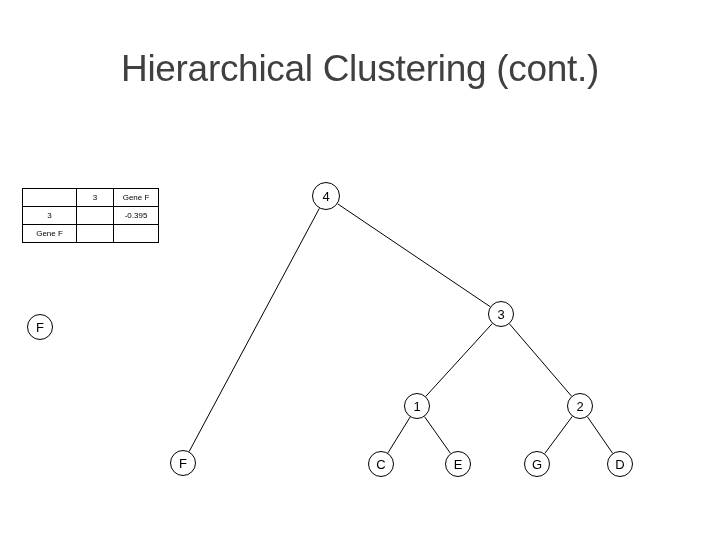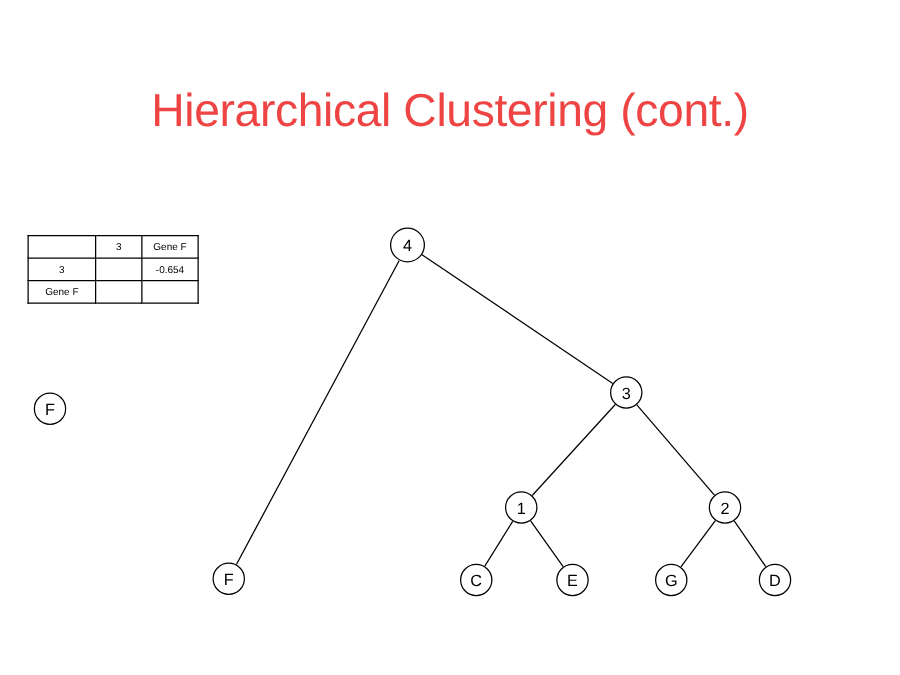--- a/index.html
+++ b/index.html
@@ -23,25 +23,24 @@
     background: #ffffff;
   }
   #slide-title {
     position: absolute;
     left: 0;
     top: 50px;
     width: 720px;
     text-align: center;
     font-size: 37px;
     font-weight: normal;
-    color: #ef4444;
+    color: #404040;
     letter-spacing: -0.3px;
     line-height: 1.05;
     white-space: nowrap;
-    margin-top: 20px;
   }
   
   #matrix-table {
     position: absolute;
     left: 22px;
     top: 188px;
     border-collapse: collapse;
     table-layout: fixed;
   }
   #matrix-table td {
@@ -91,21 +90,21 @@
   <table id="matrix-table">
     <tbody>
       <tr>
         <td class="c0"></td>
         <td class="c1">3</td>
         <td class="c2">Gene F</td>
       </tr>
       <tr>
         <td class="c0">3</td>
         <td class="c1"></td>
-        <td class="c2">-0.654</td>
+        <td class="c2">-0.395</td>
       </tr>
       <tr>
         <td class="c0">Gene F</td>
         <td class="c1"></td>
         <td class="c2"></td>
       </tr>
     </tbody>
   </table>
 
   <div class="tree-node" id="orphan-node" style="left:27px; top:314px; width:26px; height:26px;">

